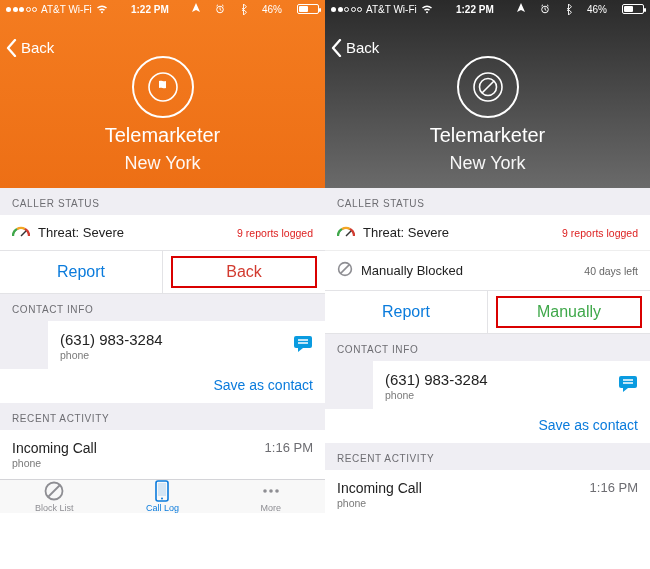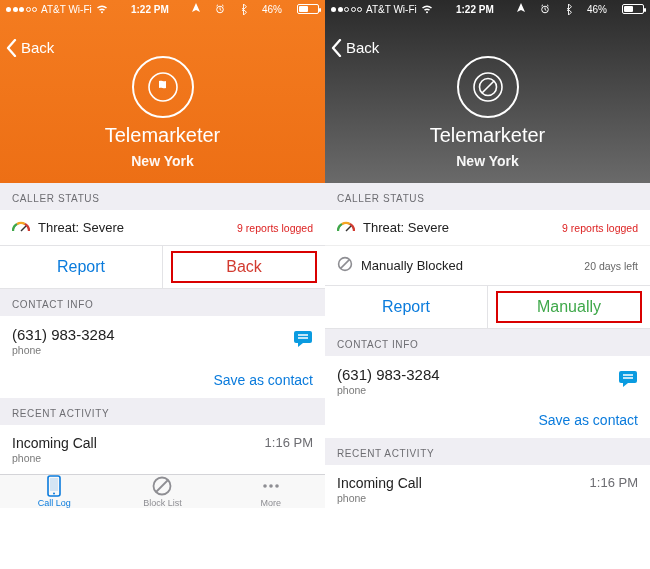--- a/index.html
+++ b/index.html
@@ -35,42 +35,42 @@
 
   
   .header { color:#fff; padding-bottom:14px; }
   .header.orange { background: linear-gradient(#f47c20, #ed6f15); }
   .header.dark { background: linear-gradient(#2a2a2a, #6a6a6a); }
   .navrow { display:flex; align-items:center; height:34px; padding:0 6px; }
   .back { display:flex; align-items:center; gap:4px; font-size:15px; cursor:pointer;margin-top:25px; }
   .hero { display:flex; flex-direction:column; align-items:center; gap:6px; padding-top:4px; }
   .hero-icon { width:62px; height:62px; border:2px solid #fff; border-radius:50%; display:flex; align-items:center; justify-content:center; }
   .hero-title { font-size:20px; font-weight:400; }
-  .hero-sub { font-size:14px; opacity:0.95;font-weight:bold; }
+  .hero-sub { font-size:18px; opacity:0.95; }
 
   
   .section-label { font-size:10px; letter-spacing:0.6px; color:#6d6d72; padding:10px 12px 6px; background:#efeef3; }
   .card { background:#fff; }
   .row { display:flex; align-items:center; justify-content:space-between; padding:10px 12px; font-size:13px; color:#222; }
   .row + .row { border-top:1px solid #eee; }
   .row-left { display:flex; align-items:center; gap:8px; }
   .threat-label { font-size:13px; }
   .reports { font-size:10.5px; color:#d22;margin-left:48px; }
   .daysleft { font-size:10.5px; color:#666; }
 
   .actionrow { display:flex; border-top:1px solid #e3e3e6; border-bottom:1px solid #e3e3e6; background:#fff; }
   .actionbtn { flex:1; text-align:center; padding:12px 0; font-size:16px; cursor:pointer; }
   .actionbtn.report { color:#0a7bdc; }
   .actionbtn.block { color:#d23b30; }
   .actionbtn.unblock { color:#3fa84a; }
   .actionrow .divider { width:1px; background:#e3e3e6; }
   .redbox { position:relative; }
   .redbox::after { content:""; position:absolute; left:8px; right:8px; top:5px; bottom:5px; border:2px solid #d90000; pointer-events:none; }
 
-  .contact-card { background:#fff; padding:10px 12px 8px; position:relative; }
+  .contact-card { background:#fff; padding:10px 12px 8px; position:relative;margin-left:48px; }
   .phone-num { font-size:15px; color:#222; }
   .sublabel { font-size:10.5px; color:#7a7a7a; margin-top:1px; }
   .msgicon { position:absolute; right:12px; top:14px; cursor:pointer; }
   .savecontact { text-align:right; padding:8px 12px 10px; background:#fff; color:#0a7bdc; font-size:14px; cursor:pointer; }
 
   .recent-row { background:#fff; padding:10px 12px; display:flex; justify-content:space-between; align-items:flex-start; }
   .recent-title { font-size:14px; color:#222; }
   .recent-time { font-size:13px; color:#6d6d72; }
 
   .filler { flex:1; background:#efeef3; }
@@ -193,34 +193,34 @@
     <div>
       <div class="recent-title">Incoming Call</div>
       <div class="sublabel">phone</div>
     </div>
     <div class="recent-time">1:16 PM</div>
   </div>
 
   <div class="filler"></div>
 
   <div class="tabbar">
+    <div class="tab">
+      <svg width="22" height="22" viewBox="0 0 22 22">
+            <circle cx="11" cy="11" r="8.5" fill="none" stroke="#8e8e93" stroke-width="1.8"></circle>
+            <path d="M5 17L17 5" stroke="#8e8e93" stroke-width="1.8"></path>
+          </svg>
+      <span>Block List</span>
+    </div>
     <div class="tab active">
       <svg width="18" height="22" viewBox="0 0 18 22">
             <rect x="3" y="1" width="12" height="20" rx="2" fill="none" stroke="#0a7bdc" stroke-width="1.6"></rect>
             <rect x="5" y="3" width="8" height="13" fill="#0a7bdc" opacity="0.15"></rect>
             <circle cx="9" cy="18.5" r="1" fill="#0a7bdc"></circle>
           </svg>
       <span>Call Log</span>
-    </div>
-    <div class="tab">
-      <svg width="22" height="22" viewBox="0 0 22 22">
-            <circle cx="11" cy="11" r="8.5" fill="none" stroke="#8e8e93" stroke-width="1.8"></circle>
-            <path d="M5 17L17 5" stroke="#8e8e93" stroke-width="1.8"></path>
-          </svg>
-      <span>Block List</span>
     </div>
     <div class="tab">
       <svg width="24" height="22" viewBox="0 0 24 22">
             <circle cx="6" cy="11" r="1.8" fill="#8e8e93"></circle>
             <circle cx="12" cy="11" r="1.8" fill="#8e8e93"></circle>
             <circle cx="18" cy="11" r="1.8" fill="#8e8e93"></circle>
           </svg>
       <span>More</span>
     </div>
   </div>
@@ -308,21 +308,21 @@
     <div class="row">
       <div class="row-left">
         <span>
           <svg width="16" height="16" viewBox="0 0 16 16">
                 <circle cx="8" cy="8" r="6.4" fill="none" stroke="#8e8e93" stroke-width="1.6"></circle>
                 <path d="M3.6 12.4L12.4 3.6" stroke="#8e8e93" stroke-width="1.6"></path>
               </svg>
         </span>
         <span class="threat-label">Manually Blocked</span>
       </div>
-      <span class="daysleft">20 days left</span>
+      <span class="daysleft">40 days left</span>
     </div>
   </div>
   <div class="actionrow">
     <div class="actionbtn report"><span>Report</span></div>
     <div class="divider"></div>
     <div class="actionbtn unblock redbox"><span>Manually</span></div>
   </div>
 
   <div class="section-label">CONTACT INFO</div>
   <div class="contact-card">

